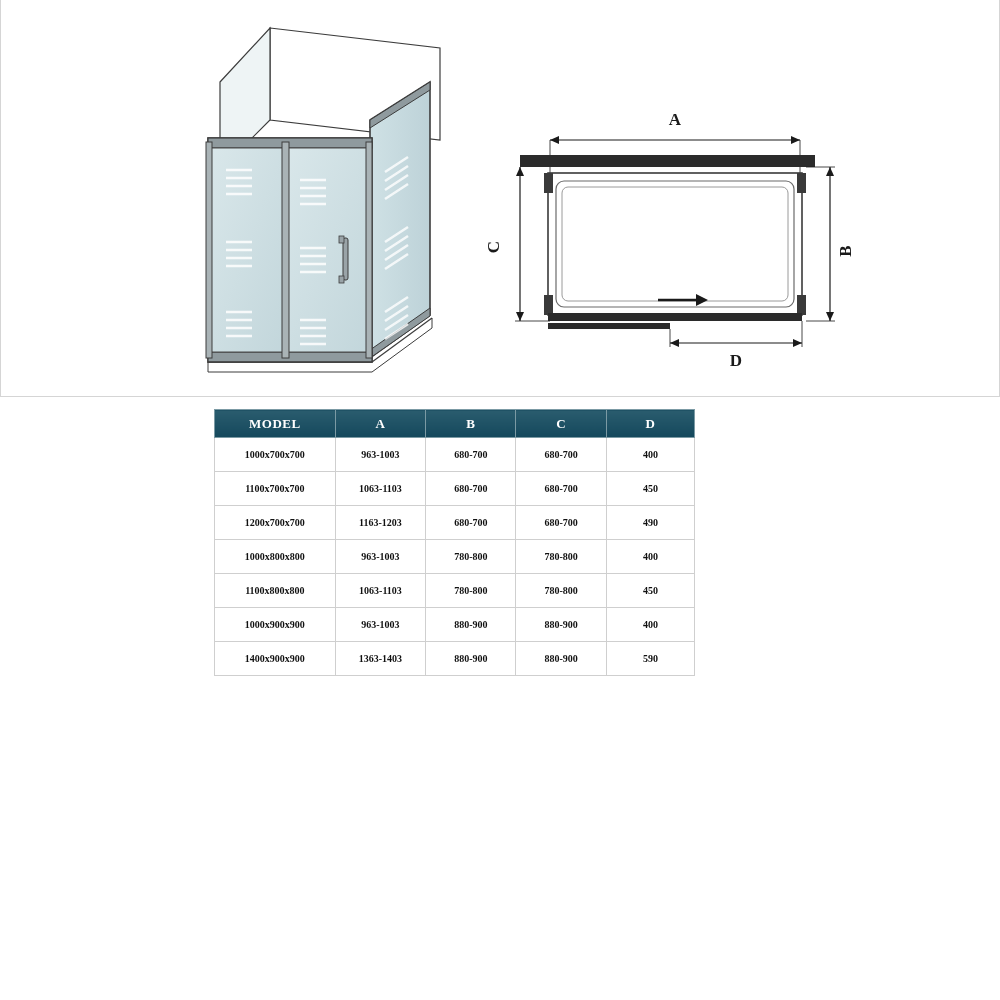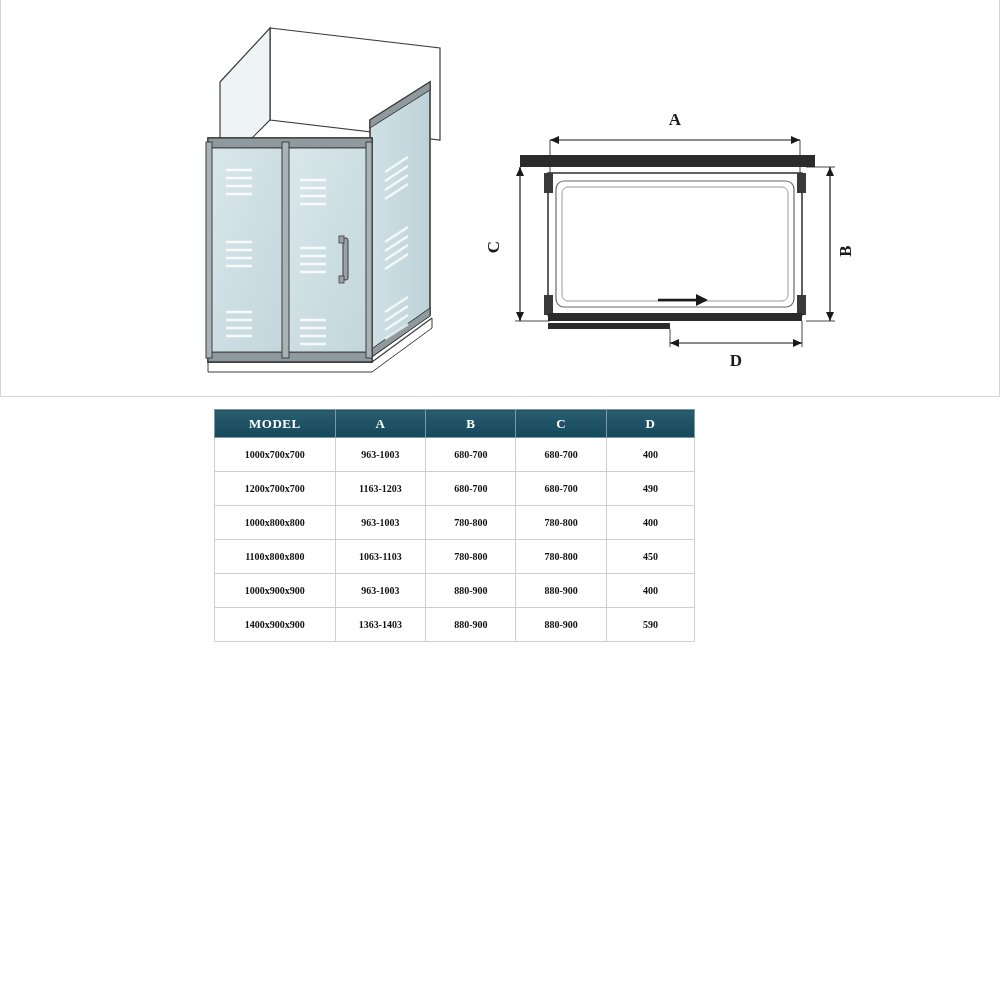--- a/index.html
+++ b/index.html
@@ -285,20 +285,27 @@
       </thead>
       <tbody id="spec-body">
           <tr>
             <td class="model">1000x700x700</td>
             <td class="colA">963-1003</td>
             <td class="colB">680-700</td>
             <td class="colC">680-700</td>
             <td class="colD">400</td>
           </tr>
           <tr>
+            <td class="model">1100x700x700</td>
+            <td class="colA">1063-1103</td>
+            <td class="colB">680-700</td>
+            <td class="colC">680-700</td>
+            <td class="colD">450</td>
+          </tr>
+          <tr>
             <td class="model">1200x700x700</td>
             <td class="colA">1163-1203</td>
             <td class="colB">680-700</td>
             <td class="colC">680-700</td>
             <td class="colD">490</td>
           </tr>
           <tr>
             <td class="model">1000x800x800</td>
             <td class="colA">963-1003</td>
             <td class="colB">780-800</td>

